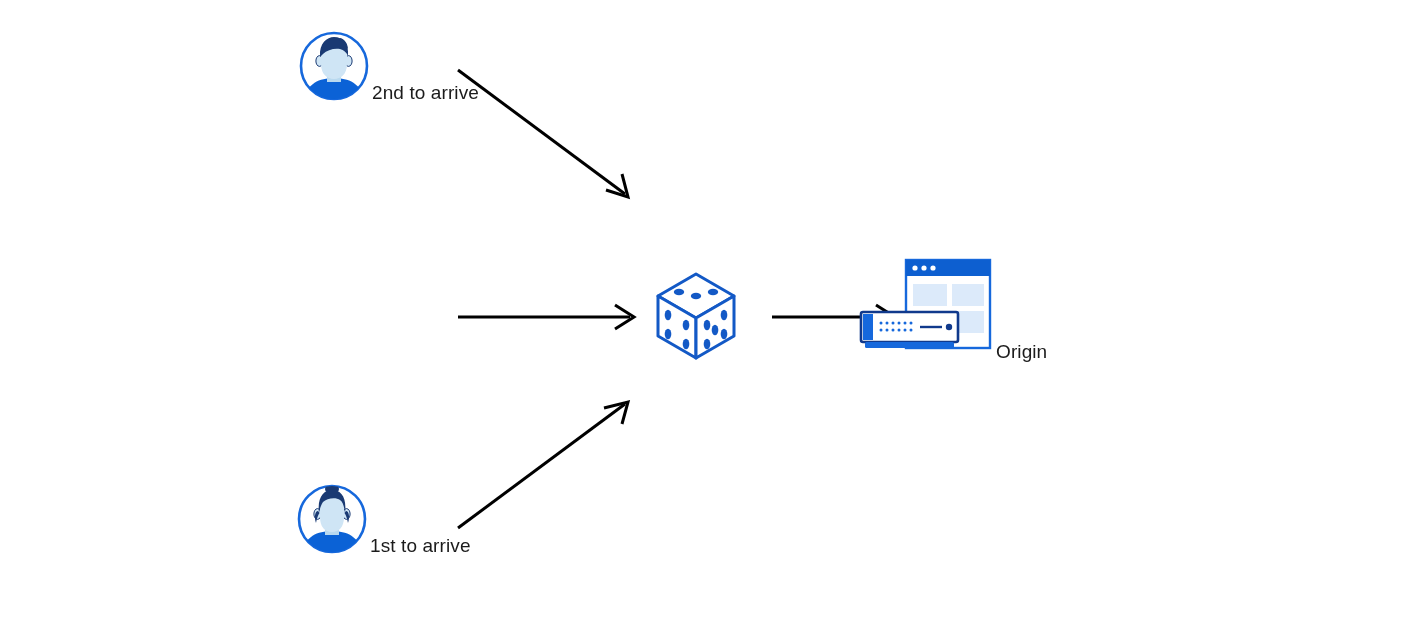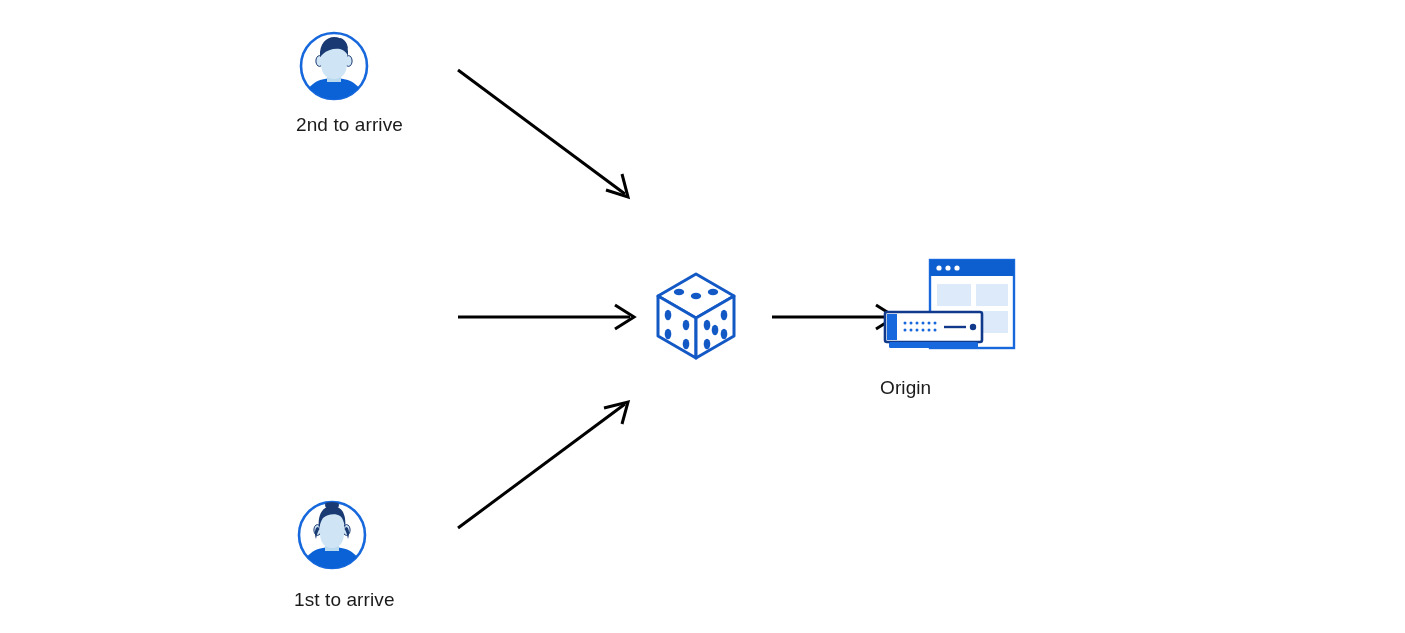--- a/index.html
+++ b/index.html
@@ -13,22 +13,22 @@
   #canvas {
     position: relative;
     width: 1405px;
     height: 633px;
     background: #ffffff;
     overflow: hidden;
   }
   .node {
     position: absolute;
     display: flex;
-    flex-direction: column;
-    align-items: flex-start;
+    flex-direction: row;
+    align-items: flex-end;
   }
   .node-label {
     margin-top: 10px;
     font-size: 19px;
     color: #1b1b1b;
     white-space: nowrap;
     letter-spacing: 0.1px;
   }
   .avatar-node { width: 150px; }
   .avatar-wrap { width: 76px; height: 76px; }
@@ -97,21 +97,21 @@
 
           <path d="M24 29 C23 15 31 9 38 9 C47 9 53 15 52 28 C50 24 48 22 44 21 C38 20 31 22 27 26 C26 27 25 28 24 29 Z" fill="#1a3a73"></path>
           <path d="M44 10 C49 11 52 16 52 22 C51 18 48 14 43 12 Z" fill="#1a3a73"></path>
         </g>
       </svg>
     </div>
     <div class="node-label">2nd to arrive</div>
   </div>
 
 
-  <div class="node avatar-node" style="left:294px; top:497px;gap:6px;">
+  <div class="node avatar-node" style="left:294px; top:481px;">
     <div class="avatar-wrap">
       <svg viewBox="0 0 76 76" width="76" height="76">
         <defs>
           <clipPath id="clipC">
               <circle cx="38" cy="38" r="33"></circle>
             </clipPath>
         </defs>
         <circle cx="38" cy="38" r="33" fill="#ffffff" stroke="#1668dc" stroke-width="2.6"></circle>
         <g clip-path="url(#clipC)">
           <path d="M8 76 C8 57 22 50 38 50 C54 50 68 57 68 76 Z" fill="#0b62d6"></path>
@@ -158,21 +158,21 @@
           <ellipse cx="59" cy="57" rx="3.3" ry="5.2"></ellipse>
           <ellipse cx="76" cy="47" rx="3.3" ry="5.2"></ellipse>
           <ellipse cx="76" cy="66" rx="3.3" ry="5.2"></ellipse>
           <ellipse cx="59" cy="76" rx="3.3" ry="5.2"></ellipse>
           <ellipse cx="67" cy="62" rx="3.3" ry="5.2"></ellipse>
         </g>
       </svg>
     </div>
   </div>
 
-  <div class="node origin-node" style="left:880px; top:258px;">
+  <div class="node origin-node" style="left:856px; top:258px;">
     <div class="origin-wrap">
       <svg viewBox="0 0 140 105" width="140" height="105">
 
         <g>
           <rect x="50" y="2" width="84" height="88" fill="#ffffff" stroke="#1668dc" stroke-width="2.4"></rect>
           <rect x="50" y="2" width="84" height="16" fill="#0d5fd0"></rect>
           <circle cx="59" cy="10" r="2.6" fill="#ffffff"></circle>
           <circle cx="68" cy="10" r="2.6" fill="#ffffff"></circle>
           <circle cx="77" cy="10" r="2.6" fill="#ffffff"></circle>
 

